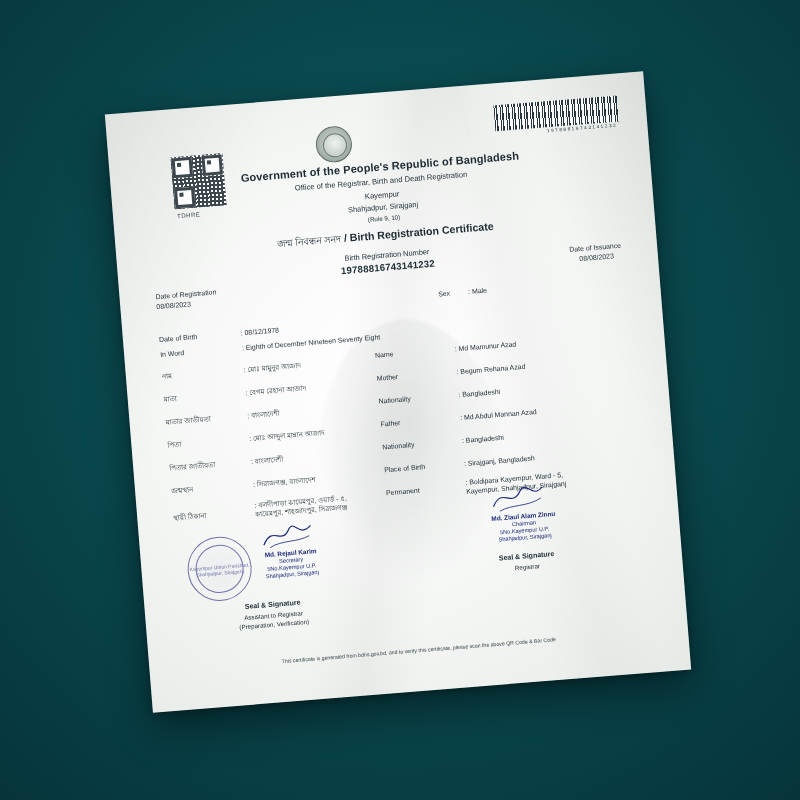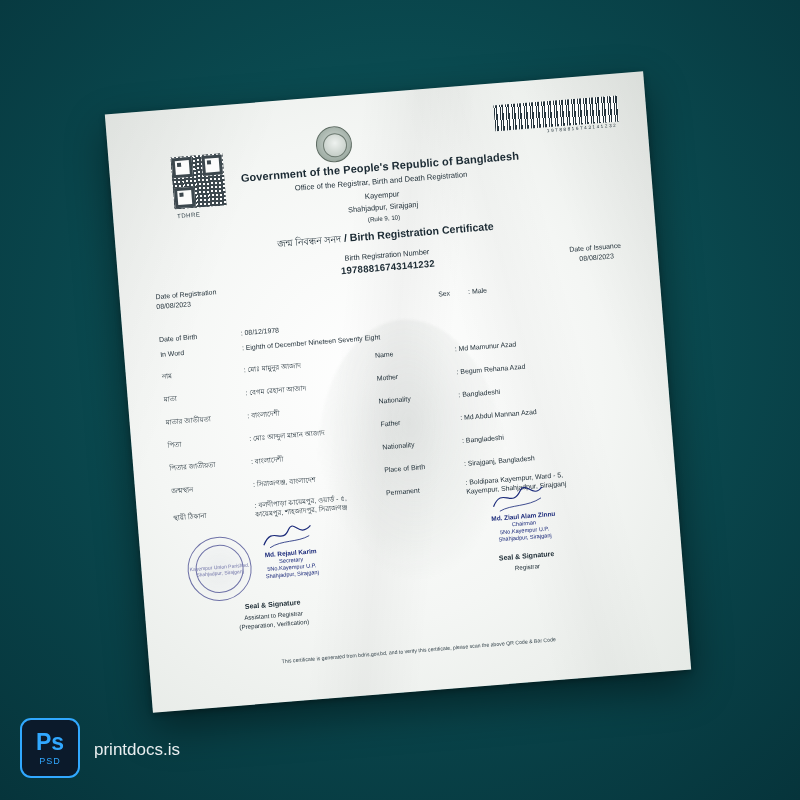--- a/index.html
+++ b/index.html
@@ -238,20 +238,15 @@
     <div class="sigline" style="left:330px;top:445px;width:110px;color:#1b2a7a;font-size:5.6px;">5No.Kayempur U.P.</div>
     <div class="sigline" style="left:330px;top:452px;width:110px;color:#1b2a7a;font-size:5.6px;">Shahjadpur, Sirajganj</div>
     <div class="sigline" style="left:330px;top:470px;width:110px;font-weight:bold;font-size:7px;">Seal &amp; Signature</div>
     <div class="sigline" style="left:330px;top:481px;width:110px;font-size:6.2px;">Registrar</div>
 
     <div id="footnote">This certificate is generated from bdris.gov.bd, and to verify this certificate, please scan the above QR Code &amp; Bar Code</div>
   </div>
 </div>
 
 <div id="badge">
-  <div id="ps-icon">
-    <div class="ps">Ps</div>
-    <div class="psd">PSD</div>
-  </div>
   <div id="badge-text">
-    <div class="t2">printdocs.is</div>
   </div>
 </div>
 
 </body></html>

